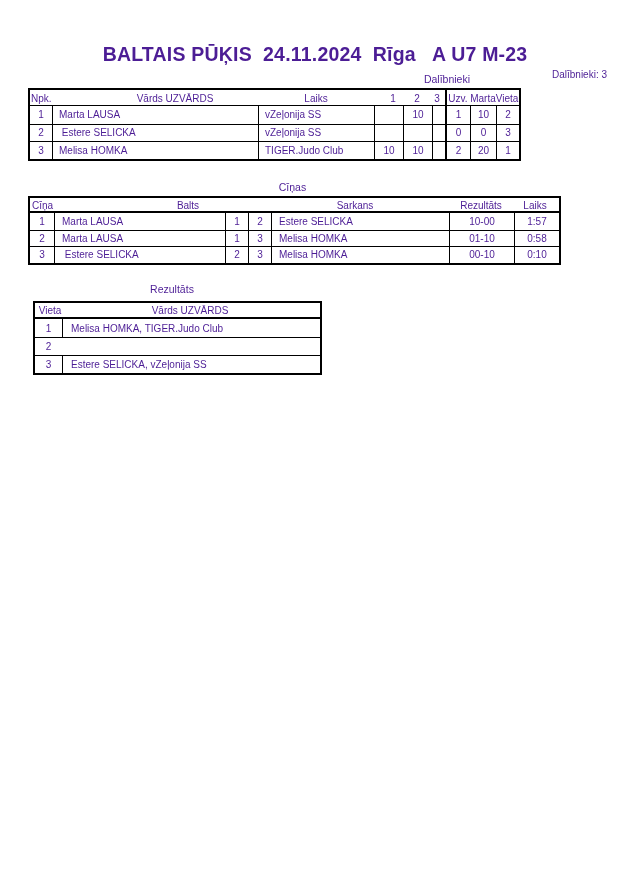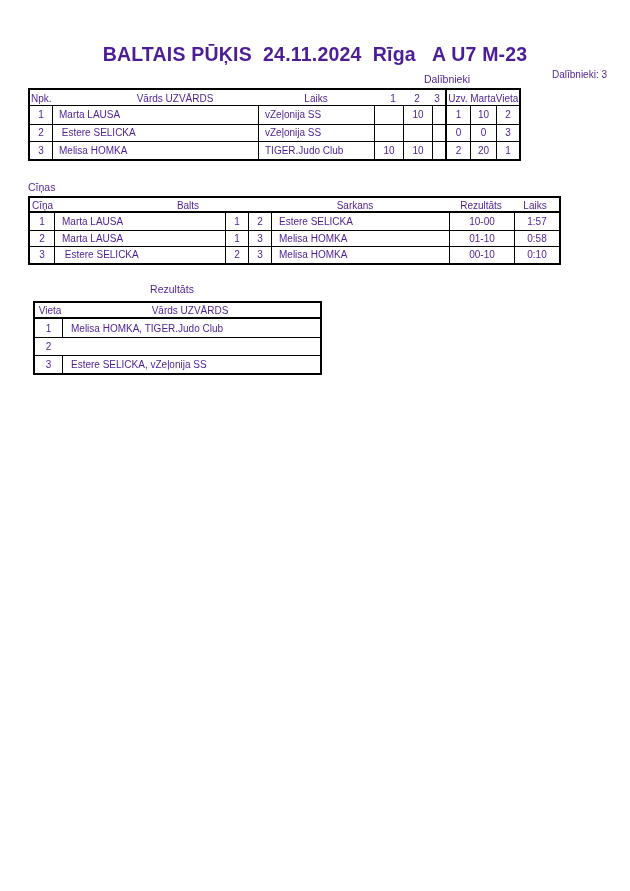--- a/index.html
+++ b/index.html
@@ -8,21 +8,21 @@
     font-family:"Liberation Sans", sans-serif; color:#4c1d95;
     overflow:hidden;
   }
   .title {
     position:absolute; top:43px; left:0; width:630px;
     text-align:center; font-weight:bold; font-size:19.5px;
     white-space:pre; letter-spacing:0.2px;
   }
   .sec-label { position:absolute; font-size:10.5px; white-space:pre; }
   .lbl-participants { top:73px; left:0; width:470px; text-align:right; }
-  .lbl-fights { top:181px; left:28px; width:529px; }
+  .lbl-fights { top:181px; left:28px; width:529px; text-align:center; }
   .lbl-results { top:283px; left:0; width:344px; text-align:center; }
   .count-label { position:absolute; top:69px; right:23px; font-size:10px; white-space:pre;padding-left:19px; }
 
   .tbl { position:absolute; border:2px solid #000; background:#fff; font-size:10px; }
   .thead { position:relative; box-sizing:border-box; }
   .thead .h { position:absolute; top:50%; transform:translate(-50%,-50%); white-space:pre; }
   .thead .h.flush { transform:translateY(-50%); }
   .drow { display:grid; box-sizing:border-box; }
   .drow + .drow { border-top:1px solid #000; }
   .cell {

